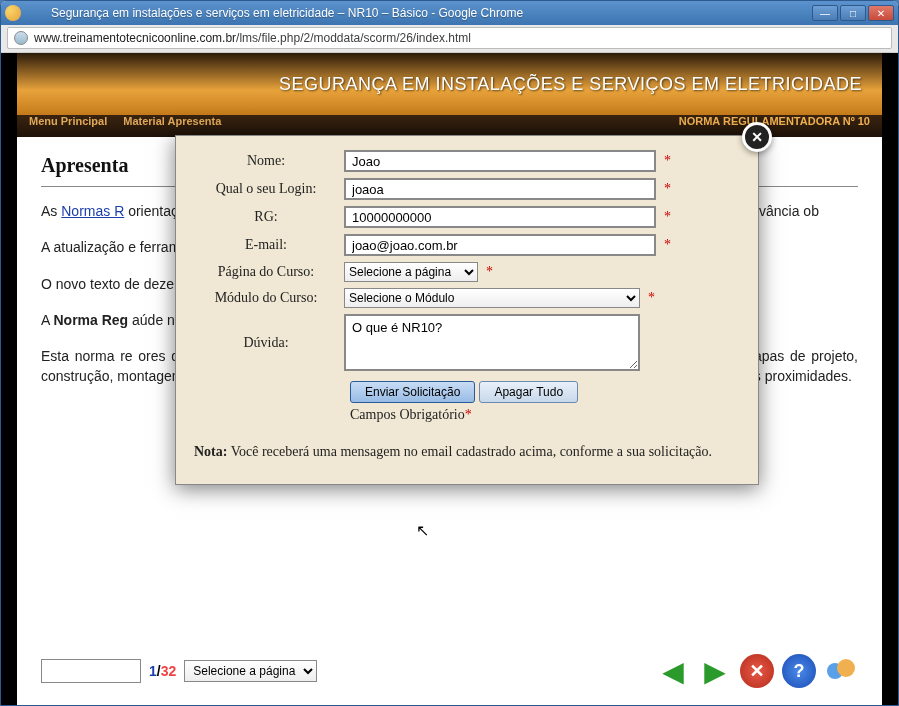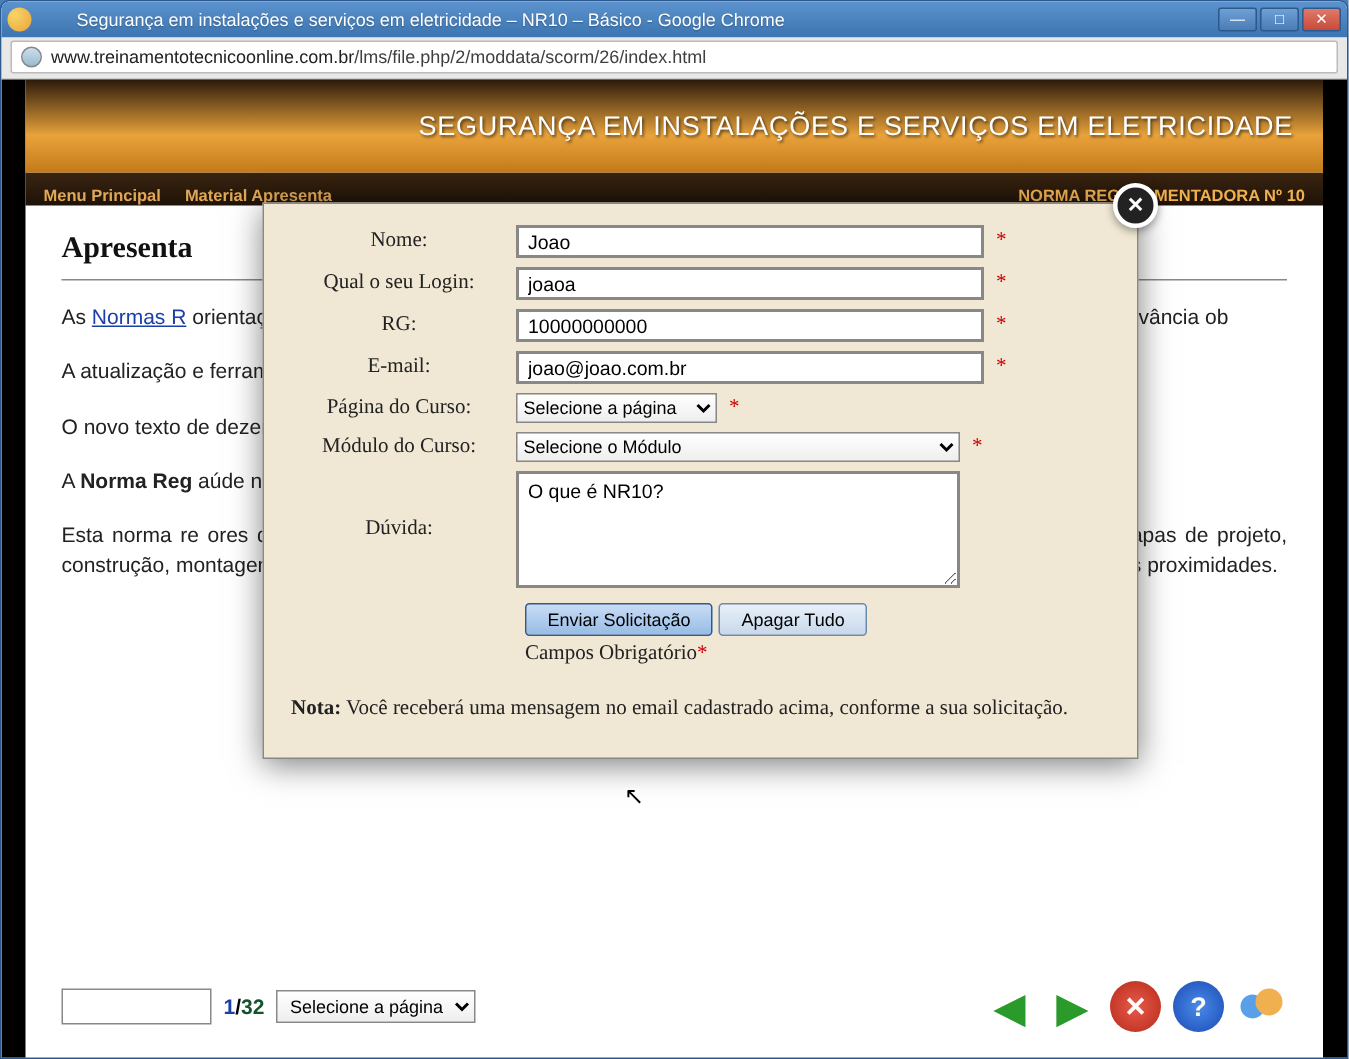--- a/index.html
+++ b/index.html
@@ -19,35 +19,35 @@
   .addrinput .globe { width:14px; height:14px; border:1px solid #888; border-radius:50%; margin-right:6px; background: linear-gradient(#cde, #9bc); }
   .addrinput .url-dark { color:#222; }
   .addrinput .url-light { color:#404040; }
   
   .viewport { position: relative; width: 100%; height: calc(706px - 24px - 28px); background: #000; }
   
   
   .page { width: 865px; margin: 0 auto; background: #fff; height: 100%; position: relative; }
   .hero { height: 62px; background: linear-gradient(to bottom, #2b1a0a 0%, #e8a23b 60%, #c47a1a 100%); position: relative; display:flex; align-items:center; justify-content:flex-end; padding-right: 20px; }
   .hero-title { color:#fff; font-size: 18px; font-weight: normal; text-align:right; text-shadow: 1px 1px 2px rgba(0,0,0,.6); font-family: Arial, sans-serif; letter-spacing: .5px; }
-  .navbar { height: 22px; background: linear-gradient(#3a2410, #1e1208); display:flex; align-items:flex-end; padding: 0 12px; gap: 16px; }
+  .navbar { height: 22px; background: linear-gradient(#3a2410, #1e1208); display:flex; align-items:flex-start; padding: 0 12px; gap: 16px; }
   .navbar a { color: #e0a858; font-size: 11px; font-weight: bold; text-decoration: none; cursor:pointer; }
   .navbar .reg { margin-left:auto; color:#f0b050; font-size:11px; font-weight:bold; }
   
   .content { padding: 14px 24px; color:#222; font-size: 14px; line-height: 1.45; }
   .content h1 { font-family: Verdana; font-size: 20px; font-weight: bold; color:#111; margin-bottom: 6px; }
   .content hr { border:none; border-top:1px solid #888; margin-bottom: 14px; }
   .content p { margin-bottom: 16px; text-align: justify; }
   .content a.lnk { color: #1a3eaa; text-decoration: underline; }
   
   .pager { position:absolute; bottom: 18px; left: 24px; right: 24px; height: 36px; display:flex; align-items:center; gap: 8px; }
   .pagebox { width: 100px; height: 24px; border:1px solid #888; background:#fff; }
   .pglbl { font-size: 14px; font-weight: bold; }
   .pg-cur { color:#1a3eaa; }
-  .pg-tot { color:#14532d; }
+  .pg-tot { color:#ef4444; }
   .pgsel { height: 22px; border:1px solid #888; font-size: 12px; padding: 0 4px; background: linear-gradient(#fff,#eee); }
   .pager .spacer { flex:1; }
   .pgicon { width: 34px; height: 34px; border-radius: 50%; display:flex; align-items:center; justify-content:center; cursor:pointer; }
   .arrow-l { color:#2a9a2a; font-size:28px; }
   .arrow-r { color:#2a9a2a; font-size:28px; }
   .ic-x { background: radial-gradient(#e85a4a,#b52a1a); color:#fff; font-weight:bold; font-size:18px; }
   .ic-q { background: radial-gradient(#4a8ae8,#1a4ab5); color:#fff; font-weight:bold; font-size:18px; }
   .ic-u { display:flex; gap:-4px; }
   .ic-u .p1 { width:16px; height:16px; background:#5aa0e8; border-radius:50%; }
   .ic-u .p2 { width:18px; height:18px; background:#f0b050; border-radius:50%; margin-left:-6px; margin-top:-6px; }
@@ -56,21 +56,21 @@
   .modal { position:absolute; left: 158px; top: 82px; width: 584px; background: #f0e8d4; border: 1px solid #888; box-shadow: 0 4px 20px rgba(0,0,0,.5); padding: 14px 18px 22px; font-family: Georgia, "Times New Roman", serif; color:#222; }
   .close-circle { position:absolute; right: -14px; top: -14px; width: 30px; height: 30px; border-radius:50%; background:#222; border:3px solid #fff; color:#fff; display:flex; align-items:center; justify-content:center; font-weight:bold; font-size:14px; cursor:pointer; box-shadow: 0 2px 6px rgba(0,0,0,.4); }
   .modal h2 { text-align:center; font-size: 16px; font-weight: bold; margin-bottom: 16px; }
   .frow { display:flex; align-items:center; margin-bottom: 6px; }
   .flabel { width: 150px; text-align:center; padding-right: 6px; font-size: 14px; }
   .finput { width: 312px; height: 22px; border:2px solid #888; padding: 0 6px; font-family: Arial; font-size: 13px; background:#fff; }
   .fsel { border:1px solid #888; height: 20px; font-size: 12px; background: linear-gradient(#fff,#eee); }
   .fsel.small { width: 134px; }
   .fsel.wide { width: 296px; }
   .req { color:#c00; margin-left: 8px; font-size: 14px; }
-  .ftextarea { width: 296px; height: 78px; border:2px solid #888; padding: 4px 6px; font-family: Arial; font-size: 13px; resize: both; }
+  .ftextarea { width: 296px; height: 57px; border:2px solid #888; padding: 4px 6px; font-family: Arial; font-size: 13px; resize: both; }
   .btnrow { margin-left: 156px; margin-top: 10px; margin-bottom: 4px; display:flex; gap: 4px; }
   .fbtn { padding: 3px 14px; font-size: 12px; border:1px solid #6a8ab0; background: linear-gradient(#e8f0fa, #c8d8ea); border-radius: 3px; cursor:pointer; font-family: Arial; }
   .fbtn.primary { border:1px solid #2a5a9a; background: linear-gradient(#c8dcf5, #98bce5); }
   .oblig { margin-left: 156px; font-size: 14px; }
   .oblig .ast { color:#c00; }
   .note { margin-top: 18px; font-size: 14px; line-height: 1.5; }
   .cursor { position:absolute; left: 399px; top: 468px; font-size: 16px; color:#000; pointer-events:none; }
 </style>
 </head>
 <body>

